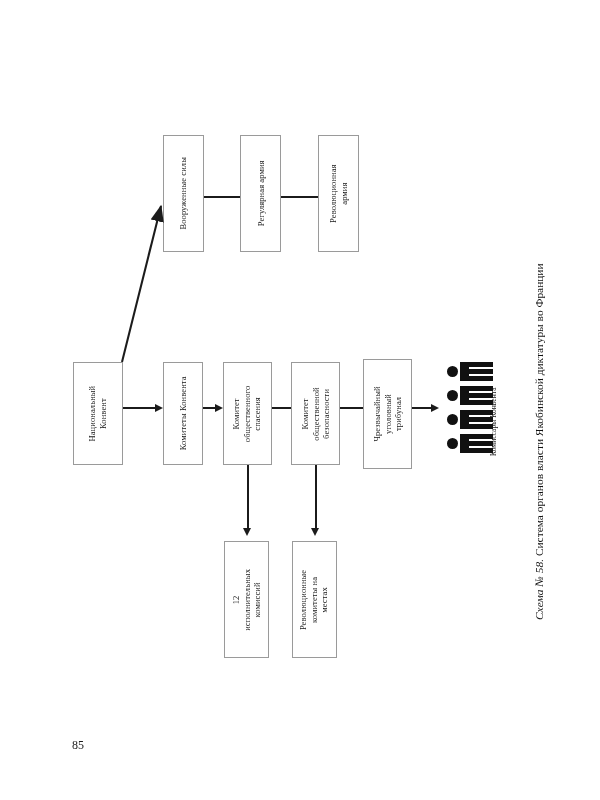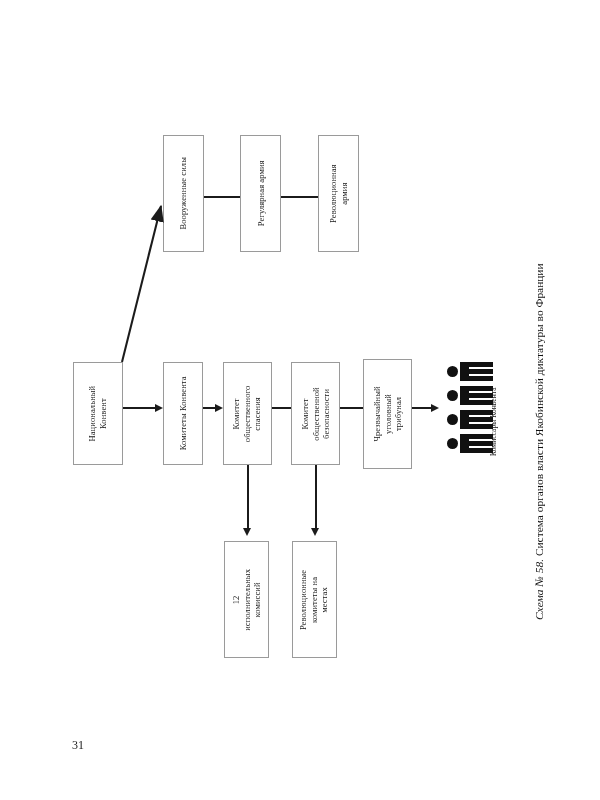--- a/index.html
+++ b/index.html
@@ -183,15 +183,15 @@
       <span class="slit2"></span>
     </div>
   </div>
 
   <div id="people-label">Комиссары Конвента</div>
 
   <div id="caption">
     <span class="ital">Схема № 58.</span><span> Система органов власти Якобинской диктатуры во Франции</span>
   </div>
 
-  <div id="pageno">31</div>
+  <div id="pageno">85</div>
 
 </div>
 
 </body></html>

